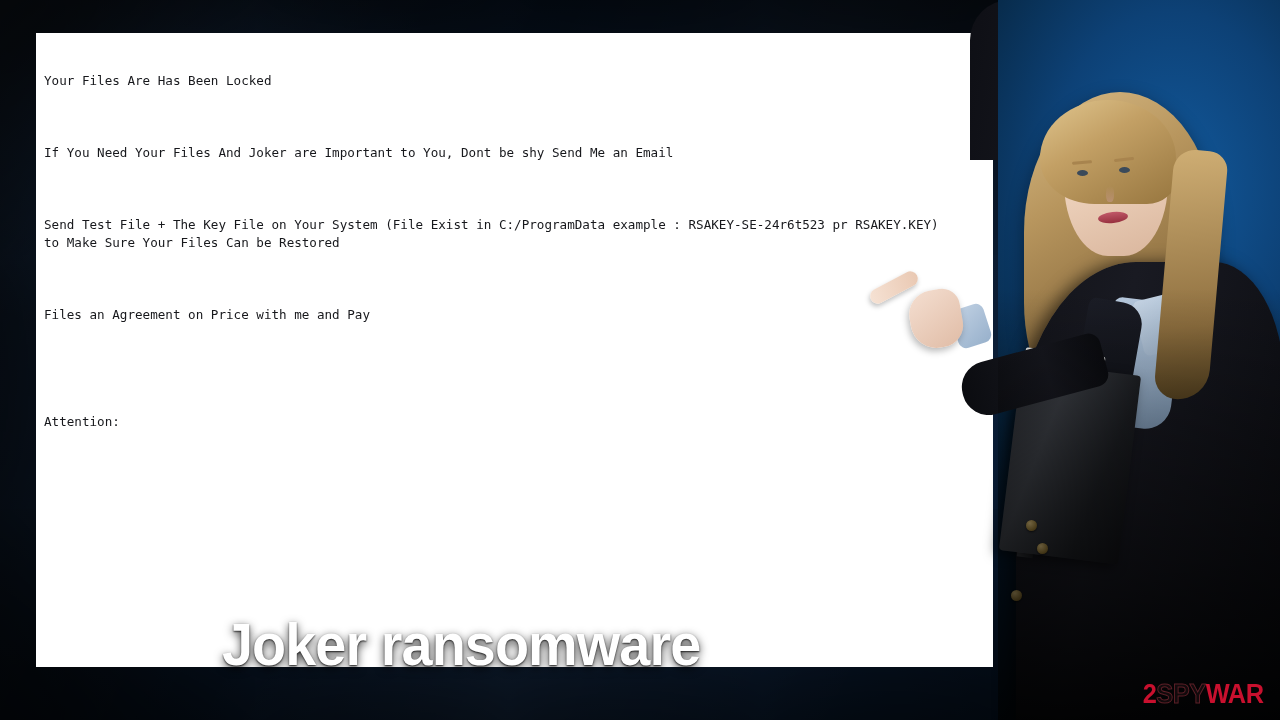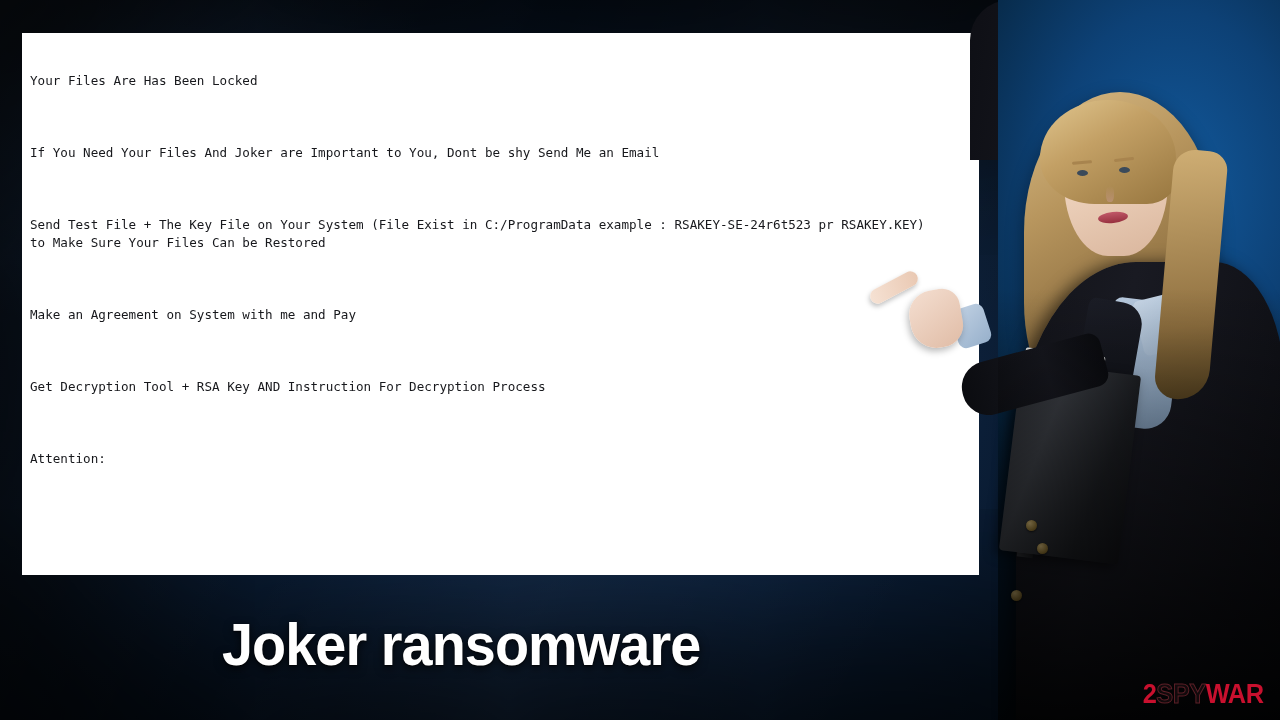--- a/index.html
+++ b/index.html
@@ -25,36 +25,36 @@
     pointer-events:none;
   }
   #bg-vignette{
     position:absolute;inset:0;
     box-shadow:inset 0 0 210px 70px rgba(0,0,0,0.85);
     pointer-events:none;
   }
 
   
   #note{
-    position:absolute;left:22px;top:33px;width:957px;height:542px;
+    position:absolute;left:36px;top:33px;width:957px;height:634px;
     background:#ffffff;
     overflow:hidden;
     z-index:3;
   }
   #note-text{
     position:absolute;left:8px;top:3px;right:0;
     font-family:"DejaVu Sans Mono","Liberation Mono",monospace;
     font-size:12.6px;
     line-height:18px;
     color:#17181c;
     white-space:pre-wrap;
     letter-spacing:0px;
   }
   .para{margin:0 0 18px 0;}
-  .para:last-child{margin-bottom:0;}
+  .para:last-child{margin-bottom:0;margin-top:35px;}
 
   
   #photo{
     position:absolute;right:0;top:0;width:310px;height:720px;z-index:4;
     overflow:visible;
   }
   #photo-bg{
     position:absolute;right:0;top:0;width:282px;height:720px;
     background:
       radial-gradient(ellipse 300px 420px at 62% 26%, #12599c 0%, #0d4176 42%, #072845 78%, #04182c 100%);
@@ -220,22 +220,21 @@
 <div id="stage">
 
   <div id="bg-sheen"></div>
 
   <div id="note">
     <div id="note-text">
       <p class="para">Your Files Are Has Been Locked</p>
       <p class="para">If You Need Your Files And Joker are Important to You, Dont be shy Send Me an Email</p>
       <p class="para">Send Test File + The Key File on Your System (File Exist in C:/ProgramData example : RSAKEY-SE-24r6t523 pr RSAKEY.KEY)
 to Make Sure Your Files Can be Restored</p>
-      <p class="para">Make an Agreement on System with me and Pay</p>
-      <p class="para">Get Decryption Tool + RSA Key AND Instruction For Decryption Process</p>
+      <p class="para">Files an Agreement on Price with me and Pay</p>
       <p class="para">Attention:</p>
       
       
       
       
       
       
       
     </div>
   </div>

